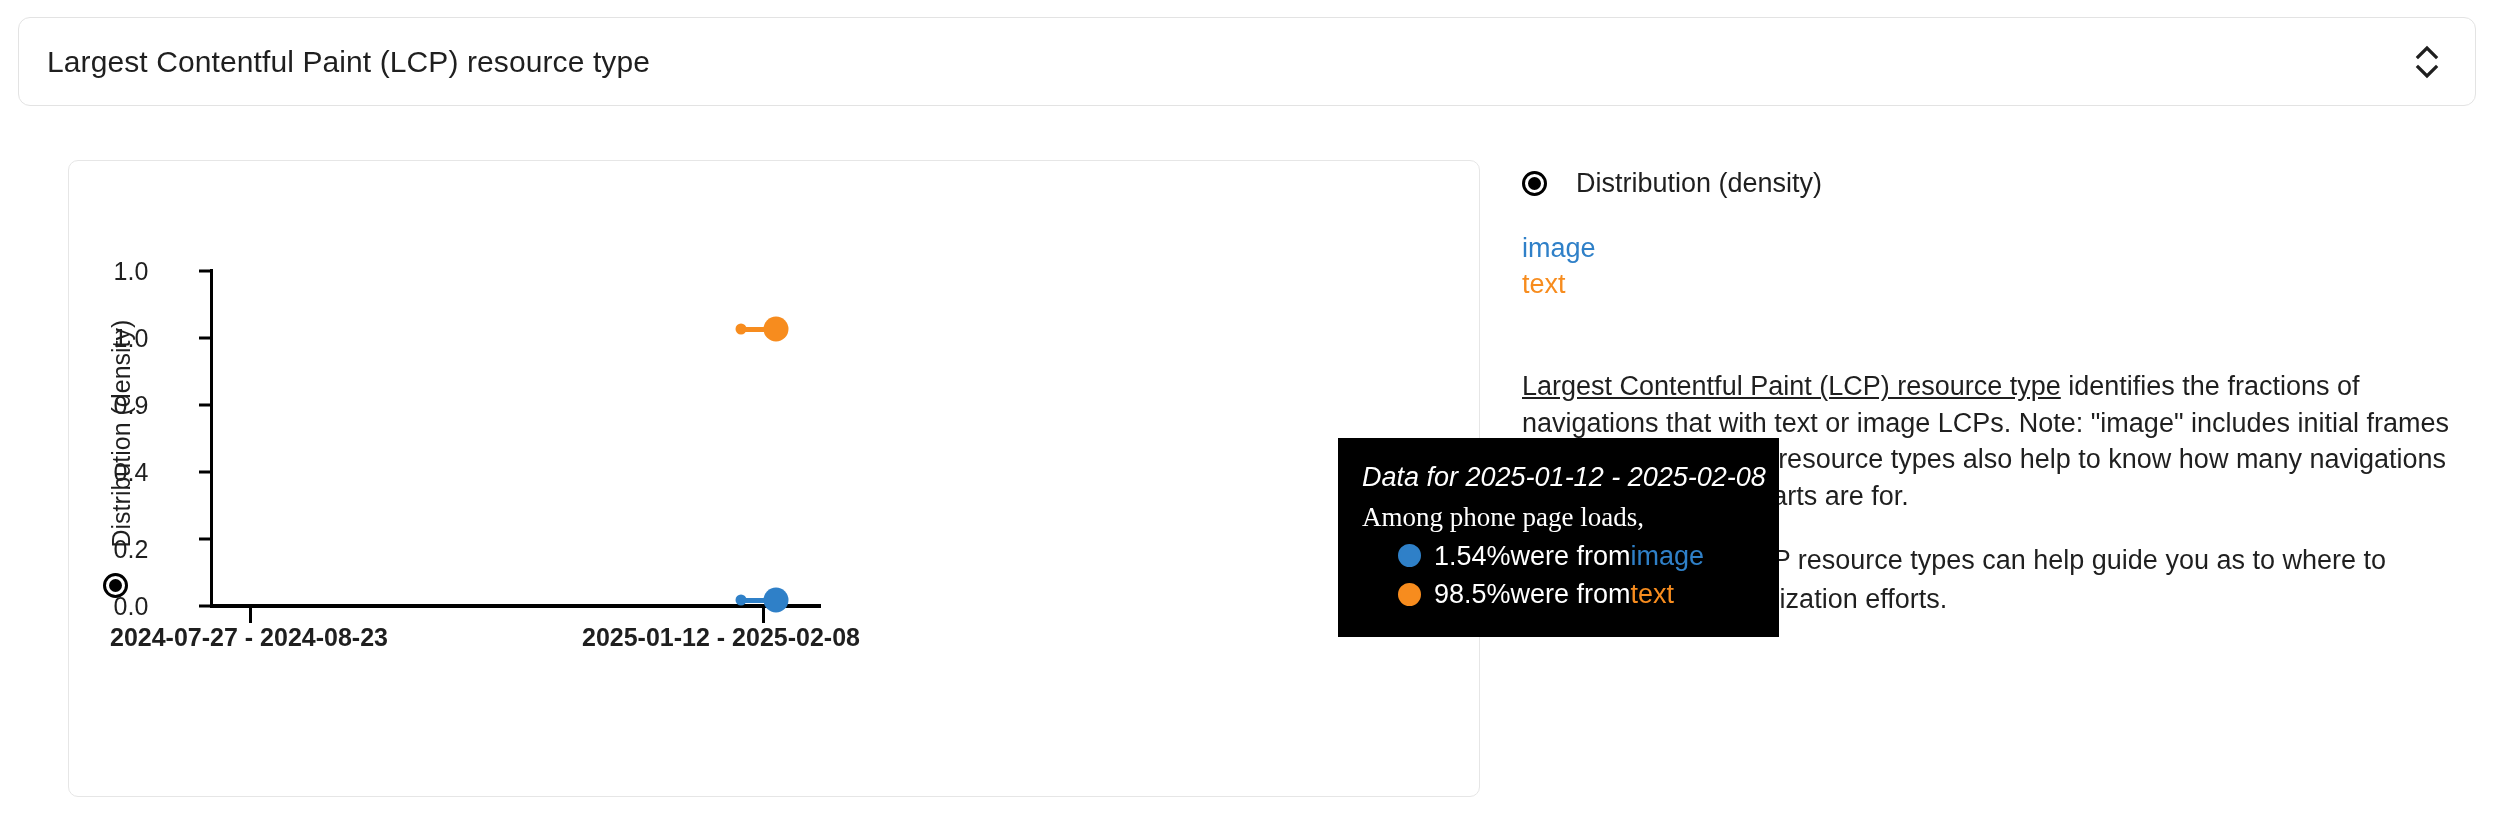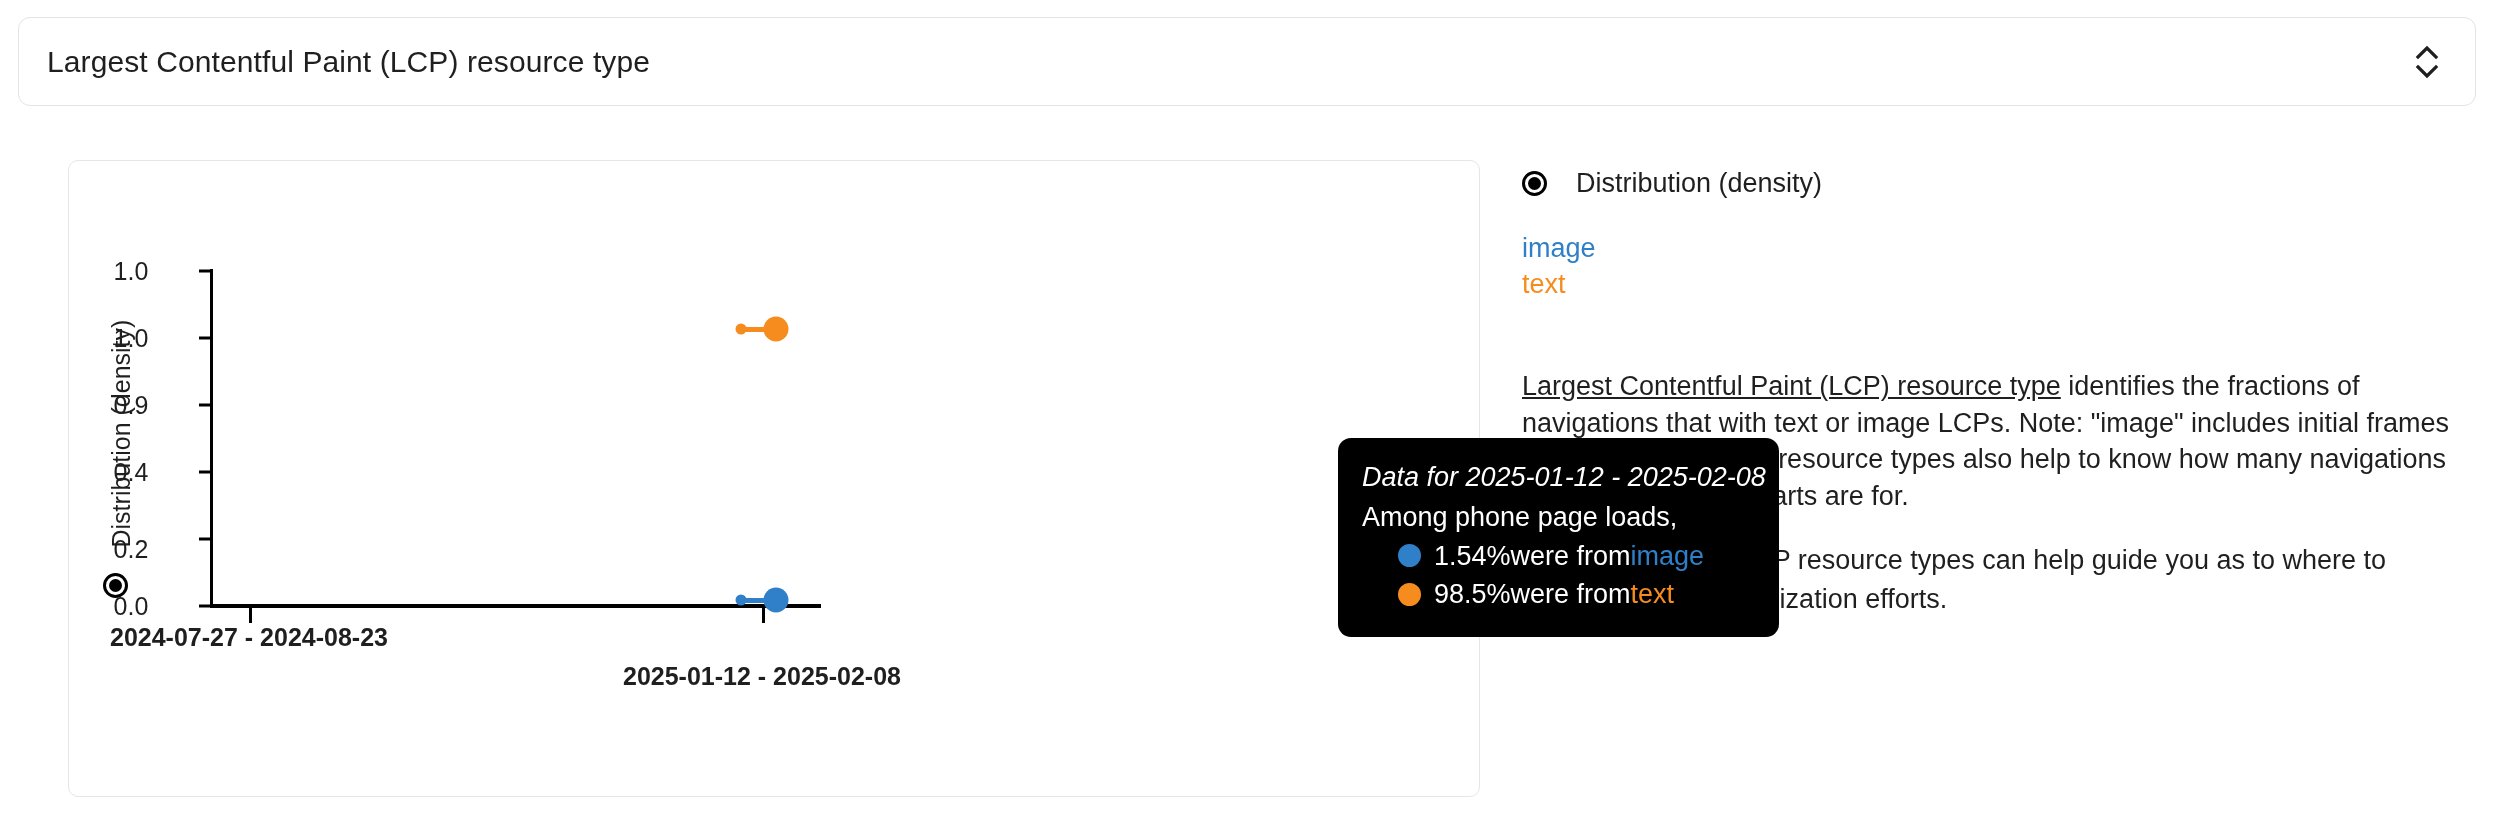--- a/index.html
+++ b/index.html
@@ -180,36 +180,37 @@
   }
 
   
   #tooltip {
     position: absolute;
     left: 1338px;
     top: 332px;
     width: 441px;
     box-sizing: border-box;
     background: #000000;
-    border-radius: 13px;
+    border-radius: 0;
     padding: 20px 8px 24px 24px;
     color: #ffffff;
     font-size: 27px;
     line-height: 1.42;
     z-index: 30;
   }
   #tooltip-title {
     font-style: italic;
     font-size: 27px;
     white-space: nowrap;
   }
   #tooltip-subtitle {
     font-size: 27px;
     margin-top: 2px;
     white-space: nowrap;
+    font-family: Liberation Serif, serif;
   }
   .tooltip-row {
     display: flex;
     align-items: center;
     padding-left: 36px;
     white-space: nowrap;
   }
   .tooltip-swatch {
     width: 23px;
     height: 23px;
@@ -320,21 +321,21 @@
       <div class="ytick-label" style="top:445px; width:120px; right:1288px;">0.0</div>
       <div class="ytick-mark" style="top:445px; left:130px;"></div>
 
       <div id="y-axis-spine" style="left:141px; top:108px; height:339px;"></div>
       <div id="x-axis-spine" style="left:141px; top:443px; width:611px;"></div>
 
       <div class="xtick-mark" style="left:180px; top:447px;"></div>
       <div class="xtick-label" style="left:180px; top:462px;">2024-07-27 - 2024-08-23</div>
 
       <div class="xtick-mark" style="left:693px; top:447px;"></div>
-      <div class="xtick-label" style="left:693px; top:462px;margin-top:39px;">2025-01-12 - 2025-02-08</div>
+      <div class="xtick-label" style="left:652px; top:462px;">2025-01-12 - 2025-02-08</div>
 
       <div class="series-line" style="left:672px; top:166px; width:28px; background:#f78c1e;"></div>
       <div class="marker" style="left:672px; top:168px; width:11px; height:11px; background:#f78c1e;"></div>
       <div class="marker" style="left:707px; top:168px; width:25px; height:25px; background:#f78c1e;"></div>
 
       <div class="series-line" style="left:672px; top:437px; width:28px; background:#2f80c8;"></div>
       <div class="marker" style="left:672px; top:439px; width:11px; height:11px; background:#2f80c8;"></div>
       <div class="marker" style="left:707px; top:439px; width:25px; height:25px; background:#2f80c8;"></div>
 
     </div>

